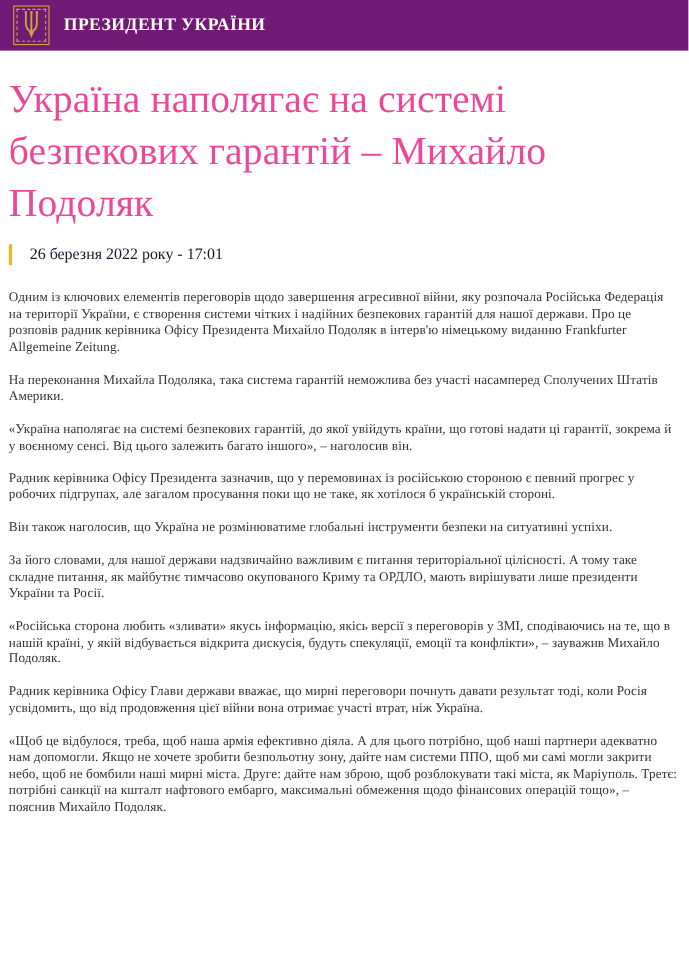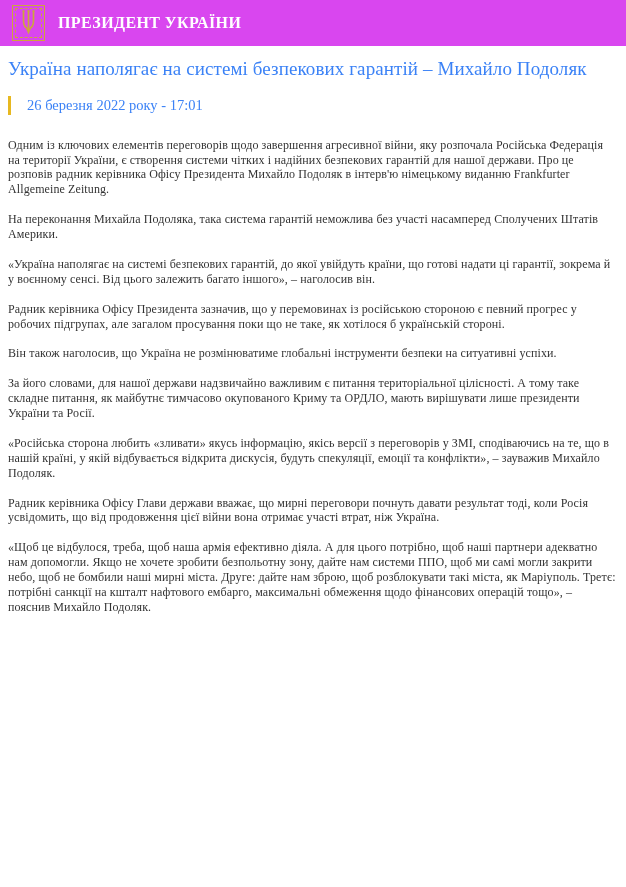--- a/index.html
+++ b/index.html
@@ -8,21 +8,21 @@
     width: 626px;
     height: 887px;
     background: #ffffff;
     font-family: "Liberation Serif", "DejaVu Serif", serif;
     overflow: hidden;
   }
 
   
   .site-header {
     height: 46px;
-    background: #d946ef;
+    background: #701a75;
     display: flex;
     align-items: center;
     padding: 0 12px;
     cursor: pointer;
   }
   .emblem-frame {
     width: 33px;
     height: 36px;
     border: 1px solid #cda53d;
     padding: 2px;
@@ -41,43 +41,43 @@
     font-size: 16px;
     font-weight: bold;
     letter-spacing: 0.4px;
     margin-left: 13px;
     white-space: nowrap;
   }
 
   
   .article { padding: 2px 9px 0 8px; }
   .article-title {
-    font-size: 19px;
+    font-size: 36px;
     font-weight: 400;
     line-height: 1.3;
-    color: #3b82f6;
-    margin: 9px 0 0 0;
+    color: #ec4899;
+    margin: 19px 0 0 0;
     letter-spacing: 0.1px;
   }
   .date-row {
     display: flex;
     align-items: center;
     margin-top: 14px;
     height: 20px;
   }
   .date-bar {
     width: 3px;
     height: 19px;
     background: #e7b820;
     margin-right: 16px;
     flex: 0 0 auto;
   }
   .date-text {
     font-size: 14.5px;
-    color: #3b82f6;
+    color: #0f172a;
   }
   .article-body { margin-top: 22px; }
   .article-body p {
     margin: 0 0 15px 0;
     font-size: 12px;
     line-height: 1.24;
     color: #333333;
     letter-spacing: 0.1px;
   }
 </style>

